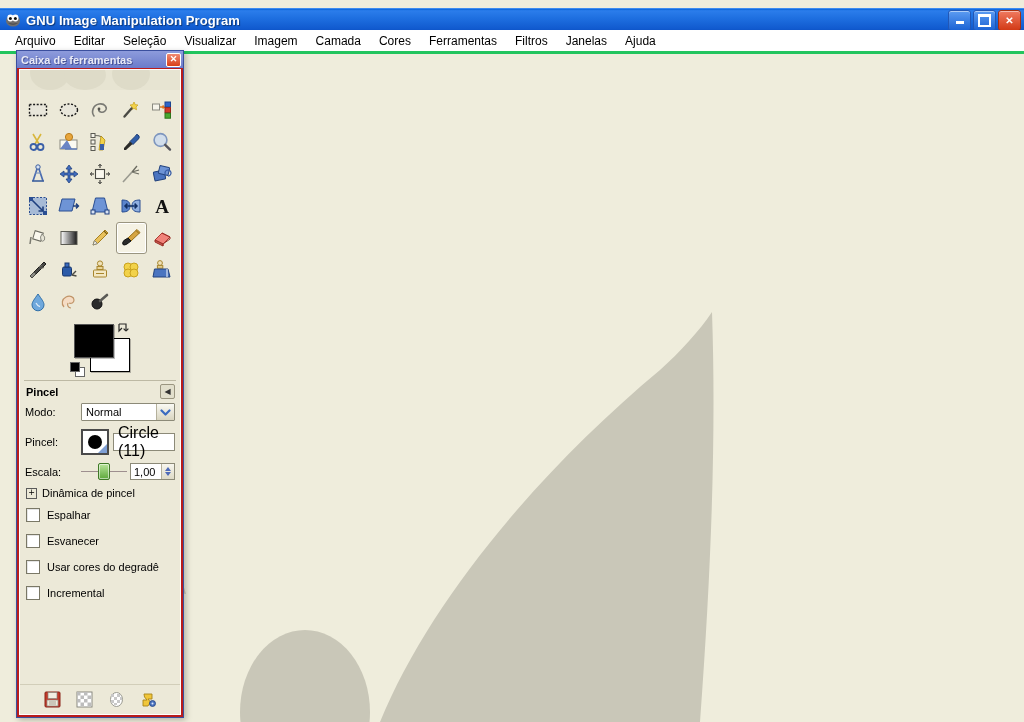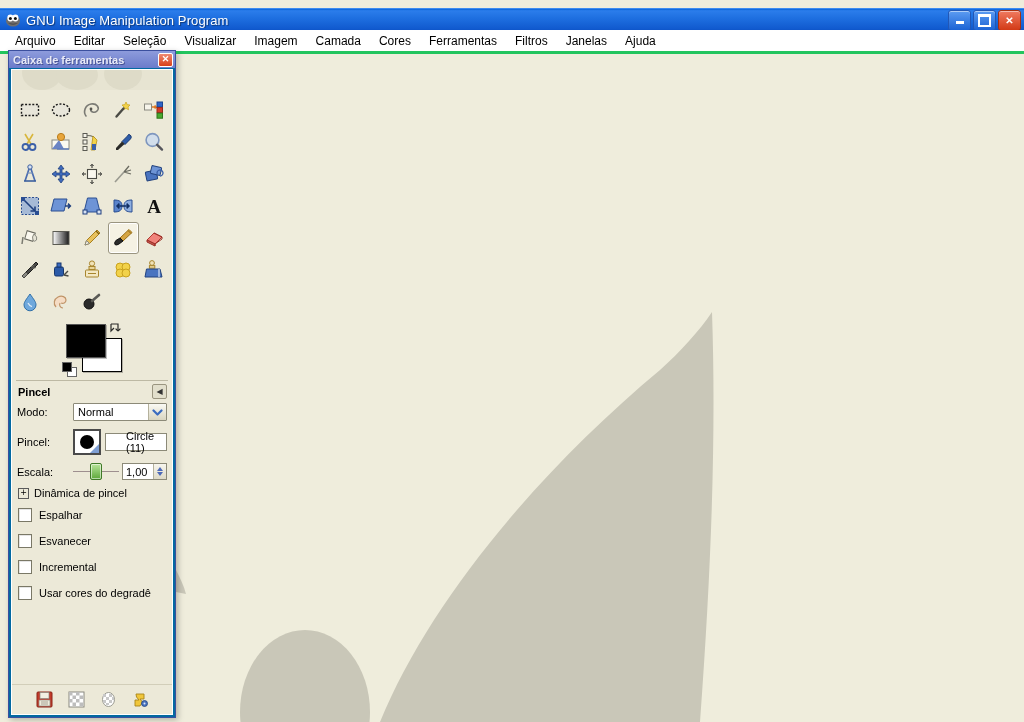--- a/index.html
+++ b/index.html
@@ -19,21 +19,21 @@
   #titlebar{
     position:absolute;left:0;top:8px;width:1024px;height:22px;
     background:linear-gradient(to bottom,#0A63D8 0%,#2B7DEB 8%,#1E6FE0 42%,#1059CE 92%,#0A4BB8 100%);
     display:flex;align-items:center;
     border-top:1px solid #3C8AF0;
   }
   #titlebar .app-icon{
     width:16px;height:16px;margin-left:5px;margin-right:5px;flex:0 0 auto;position:relative;
   }
   #titlebar .title-text{
-    color:#fff;font-size:13px;font-weight:normal;
+    color:#fff;font-size:13px;font-weight:bold;
     text-shadow:1px 1px 1px rgba(0,0,0,.45);
     letter-spacing:.1px;flex:1 1 auto;white-space:nowrap;overflow:hidden;
   }
   .win-btns{display:flex;gap:2px;margin-right:3px;flex:0 0 auto;}
   .win-btn{
     width:21px;height:19px;border:1px solid #2257B5;border-radius:3px;
     display:flex;align-items:center;justify-content:center;
     font-size:10px;color:#fff;font-weight:bold;cursor:pointer;
     box-shadow:inset 0 1px 0 rgba(255,255,255,.5);
   }
@@ -48,22 +48,22 @@
     position:absolute;left:0;top:30px;width:1024px;height:24px;
     background:#ffffff;border-bottom:3px solid #22c55e;
     display:flex;align-items:center;padding-left:6px;box-sizing:border-box;
   }
   .menu-item{
     font-size:12px;color:#000;padding:3px 9px;cursor:default;white-space:nowrap;
   }
 
   
   #toolbox{
-    position:absolute;left:8px;top:50px;width:168px;height:668px;
-    background:#0369a1;
+    position:absolute;left:16px;top:50px;width:168px;height:668px;
+    background:#b91c1c;
     border:1px solid #3B4F9E;
     box-sizing:border-box;
     box-shadow:2px 2px 6px rgba(0,0,0,.25);
   }
   #toolbox-titlebar{
     height:17px;width:100%;
     background:linear-gradient(to bottom,#8D9BDC 0%,#7E8DD4 45%,#6B7BCB 100%);
     display:flex;align-items:center;box-sizing:border-box;padding:0 2px 0 4px;
   }
   #toolbox-title{
@@ -180,22 +180,22 @@
   .brush-prev .dot{
     position:absolute;left:50%;top:48%;transform:translate(-50%,-50%);
     width:14px;height:14px;border-radius:50%;background:#000;
   }
   .brush-prev .corner{
     position:absolute;right:0;bottom:0;width:0;height:0;
     border-left:9px solid transparent;border-bottom:9px solid #7F9FD4;
   }
   .brush-name{
     flex:1 1 auto;height:18px;background:#fff;border:1px solid #8C8A78;
-    display:flex;align-items:center;padding-left:20px;box-sizing:border-box;
-    font-size:11px;cursor:pointer;
+    display:flex;align-items:center;padding-left:4px;box-sizing:border-box;
+    font-size:16px;cursor:pointer;
   }
 
   
   .expander{display:flex;align-items:center;padding:5px 5px 3px 6px;font-size:11px;cursor:pointer;}
   .exp-box{
     width:9px;height:9px;border:1px solid #5A5A5A;background:#ECE9D8;
     display:flex;align-items:center;justify-content:center;margin-right:5px;flex:0 0 auto;
     font-size:8px;line-height:1;color:#000;font-family:"DejaVu Sans", sans-serif;
   }
   .chk-row{display:flex;align-items:center;padding:6px 5px 6px 6px;font-size:11px;cursor:pointer;}
@@ -597,25 +597,25 @@
     <div class="chk-row">
       <i class="chk"></i>
       <span>Espalhar</span>
     </div>
     <div class="chk-row">
       <i class="chk"></i>
       <span>Esvanecer</span>
     </div>
     <div class="chk-row">
       <i class="chk"></i>
-      <span>Incremental</span>
+      <span>Usar cores do degradê</span>
     </div>
     <div class="chk-row">
       <i class="chk"></i>
-      <span>Usar cores do degradê</span>
+      <span>Incremental</span>
     </div>
 
     <div id="opt-bottom">
       <span class="obtn">
         <svg width="17" height="17" viewBox="0 0 17 17">
             <rect x="1" y="1" width="15" height="15" rx="1" fill="#C43A2A" stroke="#8A2418"></rect>
             <rect x="4" y="1.5" width="9" height="6" fill="#F2EFE2" stroke="#8A8A80" stroke-width=".7"></rect>
             <rect x="3" y="9" width="11" height="6" fill="#EFEBDC" stroke="#8A8A80" stroke-width=".7"></rect>
             <rect x="5" y="10.5" width="7" height="1" fill="#A8A496"></rect>
             <rect x="5" y="12.5" width="7" height="1" fill="#A8A496"></rect>

